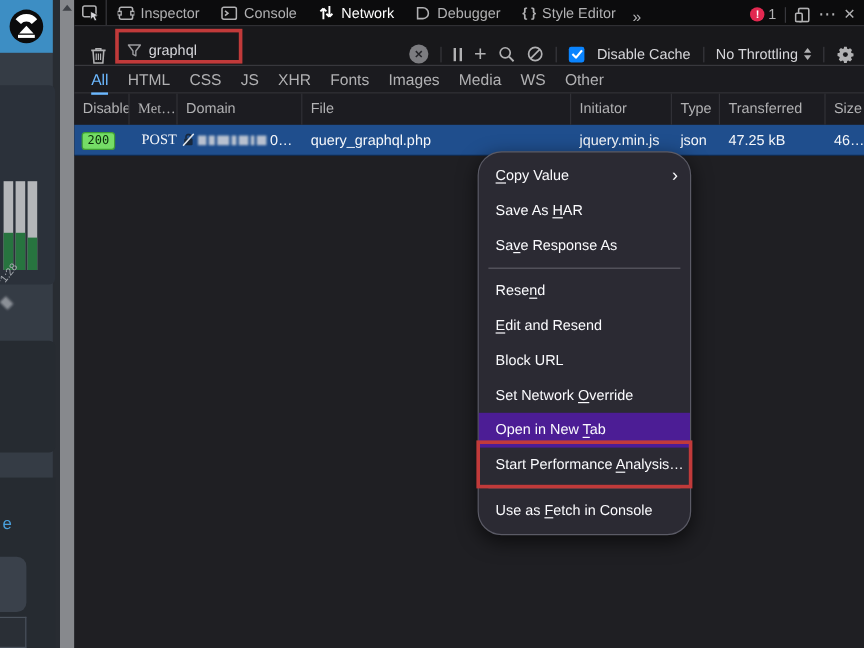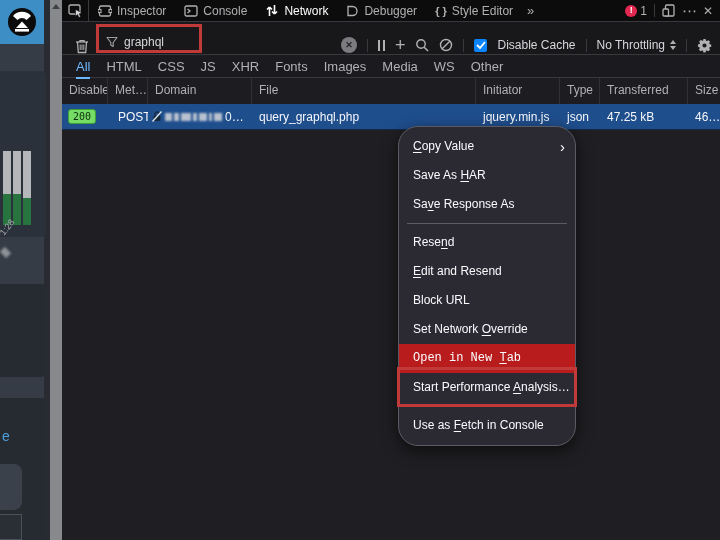--- a/index.html
+++ b/index.html
@@ -31,21 +31,21 @@
   
   .page-scrollbar{ position:absolute; left:50px; top:0; width:12px; height:540px; background:#87898d; }
   .sb-caret{ position:absolute; left:2px; top:4px; width:0; height:0;
              border-left:4px solid transparent; border-right:4px solid transparent;
              border-bottom:5px solid #3f4247; }
 
   
   .devtools{ position:absolute; left:62px; top:0; width:658px; height:540px; background:#1f1f23; }
 
   .tabbar{ height:22px; background:#0c0c0d; border-bottom:1px solid #38383d; display:flex;
-           align-items:center; font-size:12px; color:#b1b1b3; }
+           align-items:flex-end; font-size:12px; color:#b1b1b3; }
   .pick{ width:27px; height:100%; display:flex; align-items:center; justify-content:center;
          border-right:1px solid #38383d; }
   .tab{ display:flex; align-items:center; gap:5px; padding:0 9px; height:100%; cursor:default; white-space:nowrap; }
   .tab.active{ color:#fff; }
   .braces{ font-size:11px; font-weight:bold; }
   .chev{ padding:0 5px; font-size:13px; letter-spacing:-2px; }
   .tb-right{ margin-left:auto; display:flex; align-items:center; gap:7px; padding-right:7px; }
   .errbadge{ display:flex; align-items:center; gap:3px; }
   .errcirc{ width:12px; height:12px; border-radius:50%; background:#e22850; color:#fff; font-size:9px;
             font-weight:bold; display:flex; align-items:center; justify-content:center; line-height:1; }
@@ -75,42 +75,42 @@
 
   .filterbar{ height:23px; background:#1b1b1f; border-bottom:1px solid #38383d; display:flex;
               align-items:center; padding-left:6px; }
   .fbtn{ background:none; border:none; color:#b1b1b3; font-size:13px; padding:0 8px; height:100%;
          font-family:Liberation Sans, sans-serif; cursor:default; }
   .fbtn.active span{ color:#6cb8ff; border-bottom:2px solid #6cb8ff; padding-bottom:3px; }
 
   .thead{ height:26px; background:#1c1c21; display:flex; font-size:12px; color:#b1b1b3; }
   .hcell{ height:100%; line-height:25px; padding-left:7px; border-right:1px solid #303036;
           white-space:nowrap; overflow:hidden; }
-  .c-status{ width:46px; } .c-met{ width:40px; } .c-domain{ width:104px; } .c-file{ width:224px; }
+  .c-status{ width:46px; } .c-met{ width:40px;font-family:Liberation Serif, serif; } .c-domain{ width:104px; } .c-file{ width:224px; }
   .c-init{ width:84px; } .c-type{ width:40px; } .c-trans{ width:88px; } .c-size{ flex:1; border-right:none; }
 
   .trow{ height:26px; background:#1f4e8d; display:flex; align-items:center; font-size:12px;
          color:#f5f7fa; border-bottom:1px solid rgba(0,0,0,.45); }
   .rcell{ white-space:nowrap; overflow:hidden; padding-left:7px; }
   .badge{ display:inline-block; margin-left:6px; padding:0 4px; background:#75dd66; color:#0c2e0c;
           border:1px solid #3f9e34; border-radius:3px; font-family:"DejaVu Sans Mono", monospace;
           font-size:10px; line-height:13px; }
   .dom{ display:flex; align-items:center; gap:3px; padding-left:4px; }
   .blur-blocks{ display:flex; gap:2px; align-items:center; filter:blur(1px); opacity:.9; }
   .blur-blocks i{ height:8px; background:#c9ced6; display:block; }
   .r-size{ text-align:right; padding-right:4px; }
 
   
   .ctx{ position:absolute; left:398px; top:126px; width:178px; background:#2b2a33;
         border:1px solid #5b5b66; border-radius:20px; padding:5px 0;
         box-shadow:0 5px 16px rgba(0,0,0,.6); z-index:5; font-size:12px; color:#fbfbfe; }
   .mitem{ height:29px; line-height:29px; padding:0 10px 0 14px; position:relative;
           white-space:nowrap; cursor:default; }
   .mitem u{ text-underline-offset:2px; text-decoration-thickness:1px; }
-  .mitem.hov{ background:#b91c1c;font-family:Liberation Mono, monospace; }
+  .mitem.hov{ background:#4c1d95; }
   .marrow{ position:absolute; right:10px; top:0; font-size:15px; color:#fbfbfe; }
   .msep{ height:1px; background:#5c5b64; margin:4px 8px; }
 
   
   .ann{ position:absolute; border:3px solid #c13a3a; z-index:6; pointer-events:none; }
   .ann-filter{ left:96px; top:24px; width:106px; height:29px; }
   .ann-menu{ left:397px; top:367px; width:180px; height:40px; }
 </style>
 </head>
 <body>

